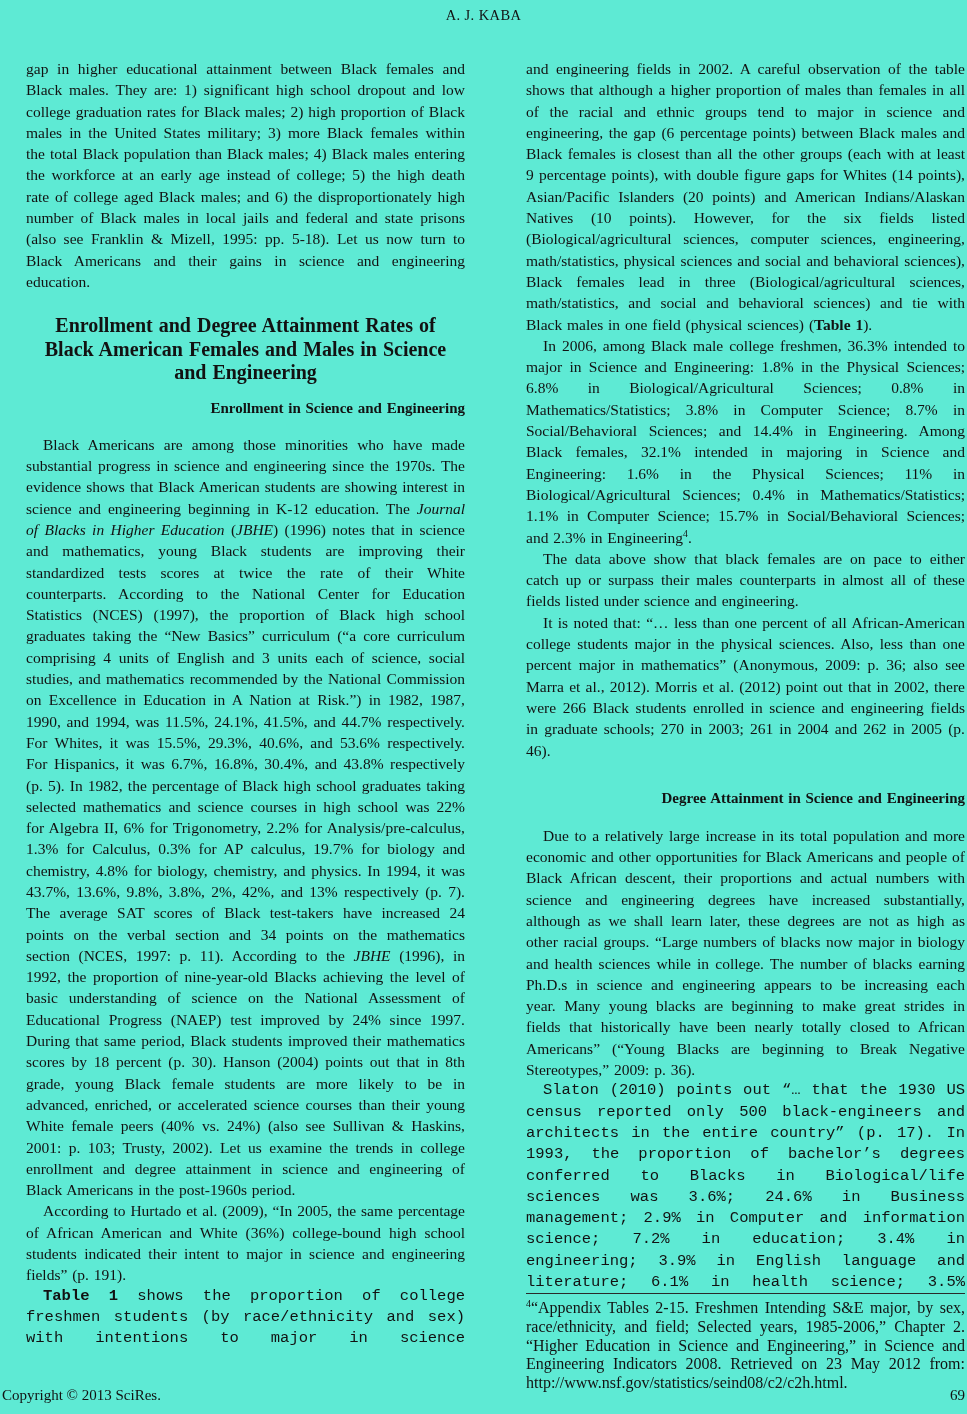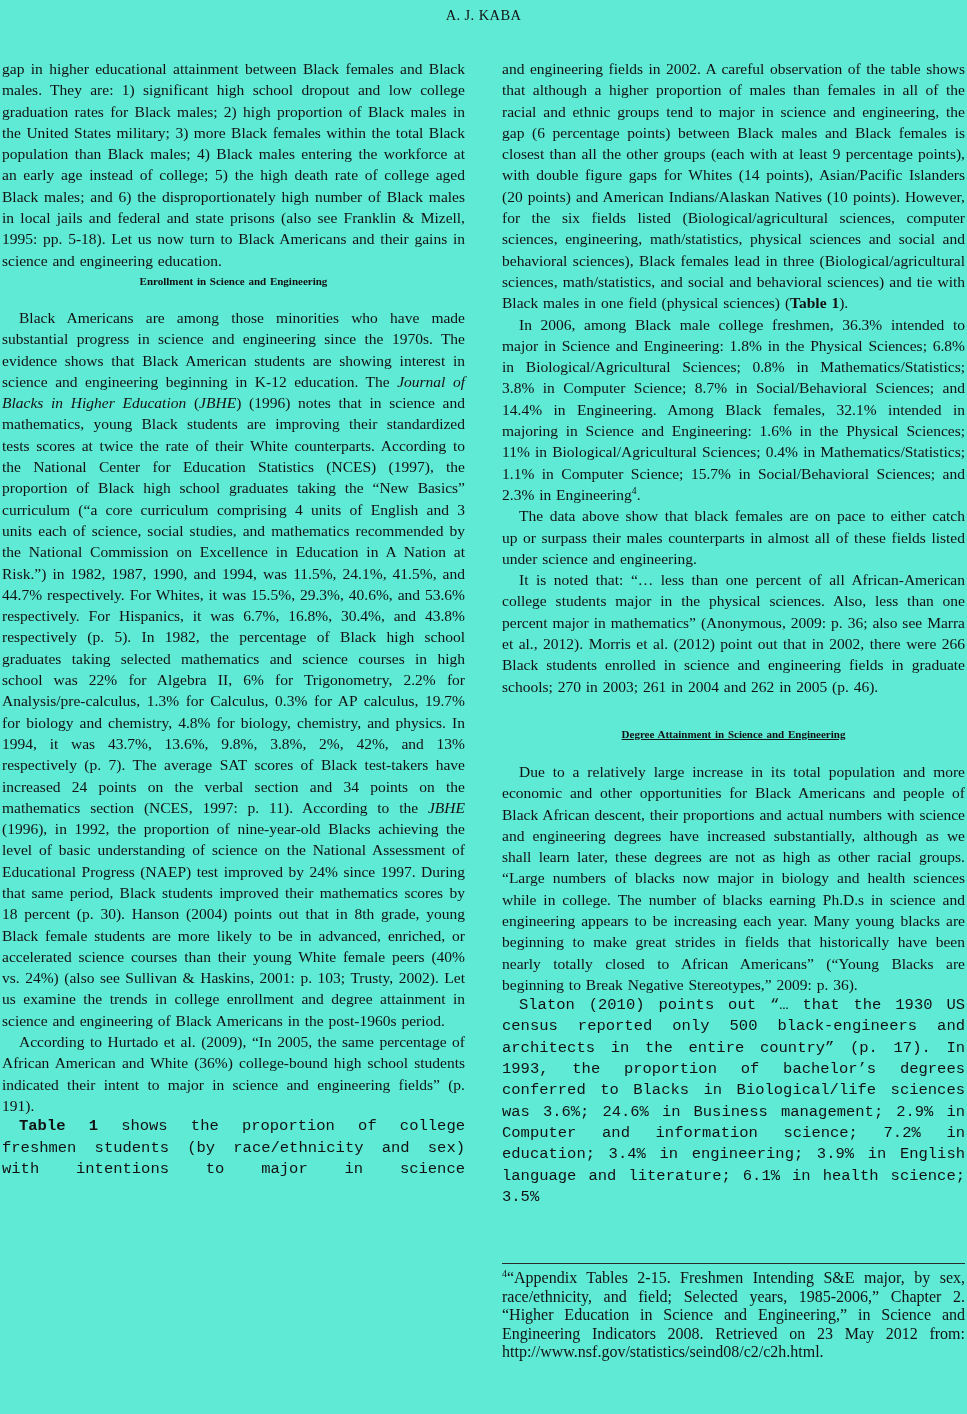--- a/index.html
+++ b/index.html
@@ -29,40 +29,41 @@
     margin-top: 34px;
     height: 1338px;
     overflow: hidden;
   }
   .col {
     width: 463px;
     font-size: 15.5px;
     line-height: 21.3px;
     text-align: justify;
     word-spacing: 1px;
+    margin-left: 24px;
   }
   .col.right { display: flex; flex-direction: column; }
   .col p { margin: 0; text-indent: 17px; }
   .col p.flush { text-indent: 0; }
   .col p.cont { text-align-last: justify; font-family: Liberation Mono, monospace; }
   h1.main-title {
     font-size: 20px;
     line-height: 23.5px;
     font-weight: bold;
     text-align: center;
     margin: 22px 6px 13px 6px;
   }
   h2.sub-title {
-    font-size: 11px;
+    font-size: 15px;
     line-height: 21px;
     font-weight: bold;
-    text-align: center;
+    text-align: right;
     margin: 0 0 15px 0;
   }
-  .col.right h2.sub-title { margin: 27px 0 16px 0; text-decoration: underline; }
+  .col.right h2.sub-title { margin: 27px 0 16px 0; }
   .footnote-block {
     margin-top: auto;
     font-size: 16px;
     line-height: 18.6px;
     padding-bottom: 34px;
     text-align: justify;
   }
   .footnote-rule {
     border: 0;
     border-top: 1.2px solid #2a2a2a;
@@ -85,20 +86,21 @@
 
 <div class="page">
 
   <div class="running-head">A. J. KABA</div>
 
   <div class="columns">
 
     <section class="col left">
       <p class="flush">gap in higher educational attainment between Black females and Black males. They are: 1) significant high school dropout and low college graduation rates for Black males; 2) high proportion of Black males in the United States military; 3) more Black females within the total Black population than Black males; 4) Black males entering the workforce at an early age instead of college; 5) the high death rate of college aged Black males; and 6) the disproportionately high number of Black males in local jails and federal and state prisons (also see Franklin &amp; Mizell, 1995: pp. 5-18). Let us now turn to Black Americans and their gains in science and engineering education.</p>
 
+      <h1 class="main-title">Enrollment and Degree Attainment Rates of Black American Females and Males in Science and Engineering</h1>
 
       <h2 class="sub-title">Enrollment in Science and Engineering</h2>
 
       <p><span>Black Americans are among those minorities who have made substantial progress in science and engineering since the 1970s. The evidence shows that Black American students are showing interest in science and engineering beginning in K-12 education. The </span><span class="seg-i">Journal of Blacks in Higher Education</span><span> (</span><span class="seg-i">JBHE</span><span>) (1996) notes that in science and mathematics, young Black students are improving their standardized tests scores at twice the rate of their White counterparts. According to the National Center for Education Statistics (NCES) (1997), the proportion of Black high school graduates taking the “New Basics” curriculum (“a core curriculum comprising 4 units of English and 3 units each of science, social studies, and mathematics recommended by the National Commission on Excellence in Education in A Nation at Risk.”) in 1982, 1987, 1990, and 1994, was 11.5%, 24.1%, 41.5%, and 44.7% respectively. For Whites, it was 15.5%, 29.3%, 40.6%, and 53.6% respectively. For Hispanics, it was 6.7%, 16.8%, 30.4%, and 43.8% respectively (p. 5). In 1982, the percentage of Black high school graduates taking selected mathematics and science courses in high school was 22% for Algebra II, 6% for Trigonometry, 2.2% for Analysis/pre-calculus, 1.3% for Calculus, 0.3% for AP calculus, 19.7% for biology and chemistry, 4.8% for biology, chemistry, and physics. In 1994, it was 43.7%, 13.6%, 9.8%, 3.8%, 2%, 42%, and 13% respectively (p. 7). The average SAT scores of Black test-takers have increased 24 points on the verbal section and 34 points on the mathematics section (NCES, 1997: p. 11). According to the </span><span class="seg-i">JBHE</span><span> (1996), in 1992, the proportion of nine-year-old Blacks achieving the level of basic understanding of science on the National Assessment of Educational Progress (NAEP) test improved by 24% since 1997. During that same period, Black students improved their mathematics scores by 18 percent (p. 30). Hanson (2004) points out that in 8th grade, young Black female students are more likely to be in advanced, enriched, or accelerated science courses than their young White female peers (40% vs. 24%) (also see Sullivan &amp; Haskins, 2001: p. 103; Trusty, 2002). Let us examine the trends in college enrollment and degree attainment in science and engineering of Black Americans in the post-1960s period.</span></p>
 
       <p>According to Hurtado et al. (2009), “In 2005, the same percentage of African American and White (36%) college-bound high school students indicated their intent to major in science and engineering fields” (p. 191).</p>
 
       <p class="cont"><span class="seg-b">Table 1</span><span> shows the proportion of college freshmen students (by race/ethnicity and sex) with intentions to major in science</span></p>
     </section>
 
@@ -118,14 +120,18 @@
       <p class="cont">Slaton (2010) points out “… that the 1930 US census reported only 500 black-engineers and architects in the entire country” (p. 17). In 1993, the proportion of bachelor’s degrees conferred to Blacks in Biological/life sciences was 3.6%; 24.6% in Business management; 2.9% in Computer and information science; 7.2% in education; 3.4% in engineering; 3.9% in English language and literature; 6.1% in health science; 3.5%</p>
 
       <div class="footnote-block">
         <hr class="footnote-rule">
         <div><span class="seg-sup">4</span><span>“Appendix Tables 2-15. Freshmen Intending S&amp;E major, by sex, race/ethnicity, and field; Selected years, 1985-2006,” Chapter 2. “Higher Education in Science and Engineering,” in Science and Engineering Indicators 2008. Retrieved on 23 May 2012 from: http://www.nsf.gov/statistics/seind08/c2/c2h.html.</span></div>
       </div>
     </section>
 
   </div>
 
+  <div class="page-footer">
+    <span>Copyright © 2013 SciRes.</span>
+    <span>69</span>
+  </div>
 
 </div>
 
 </body></html>

